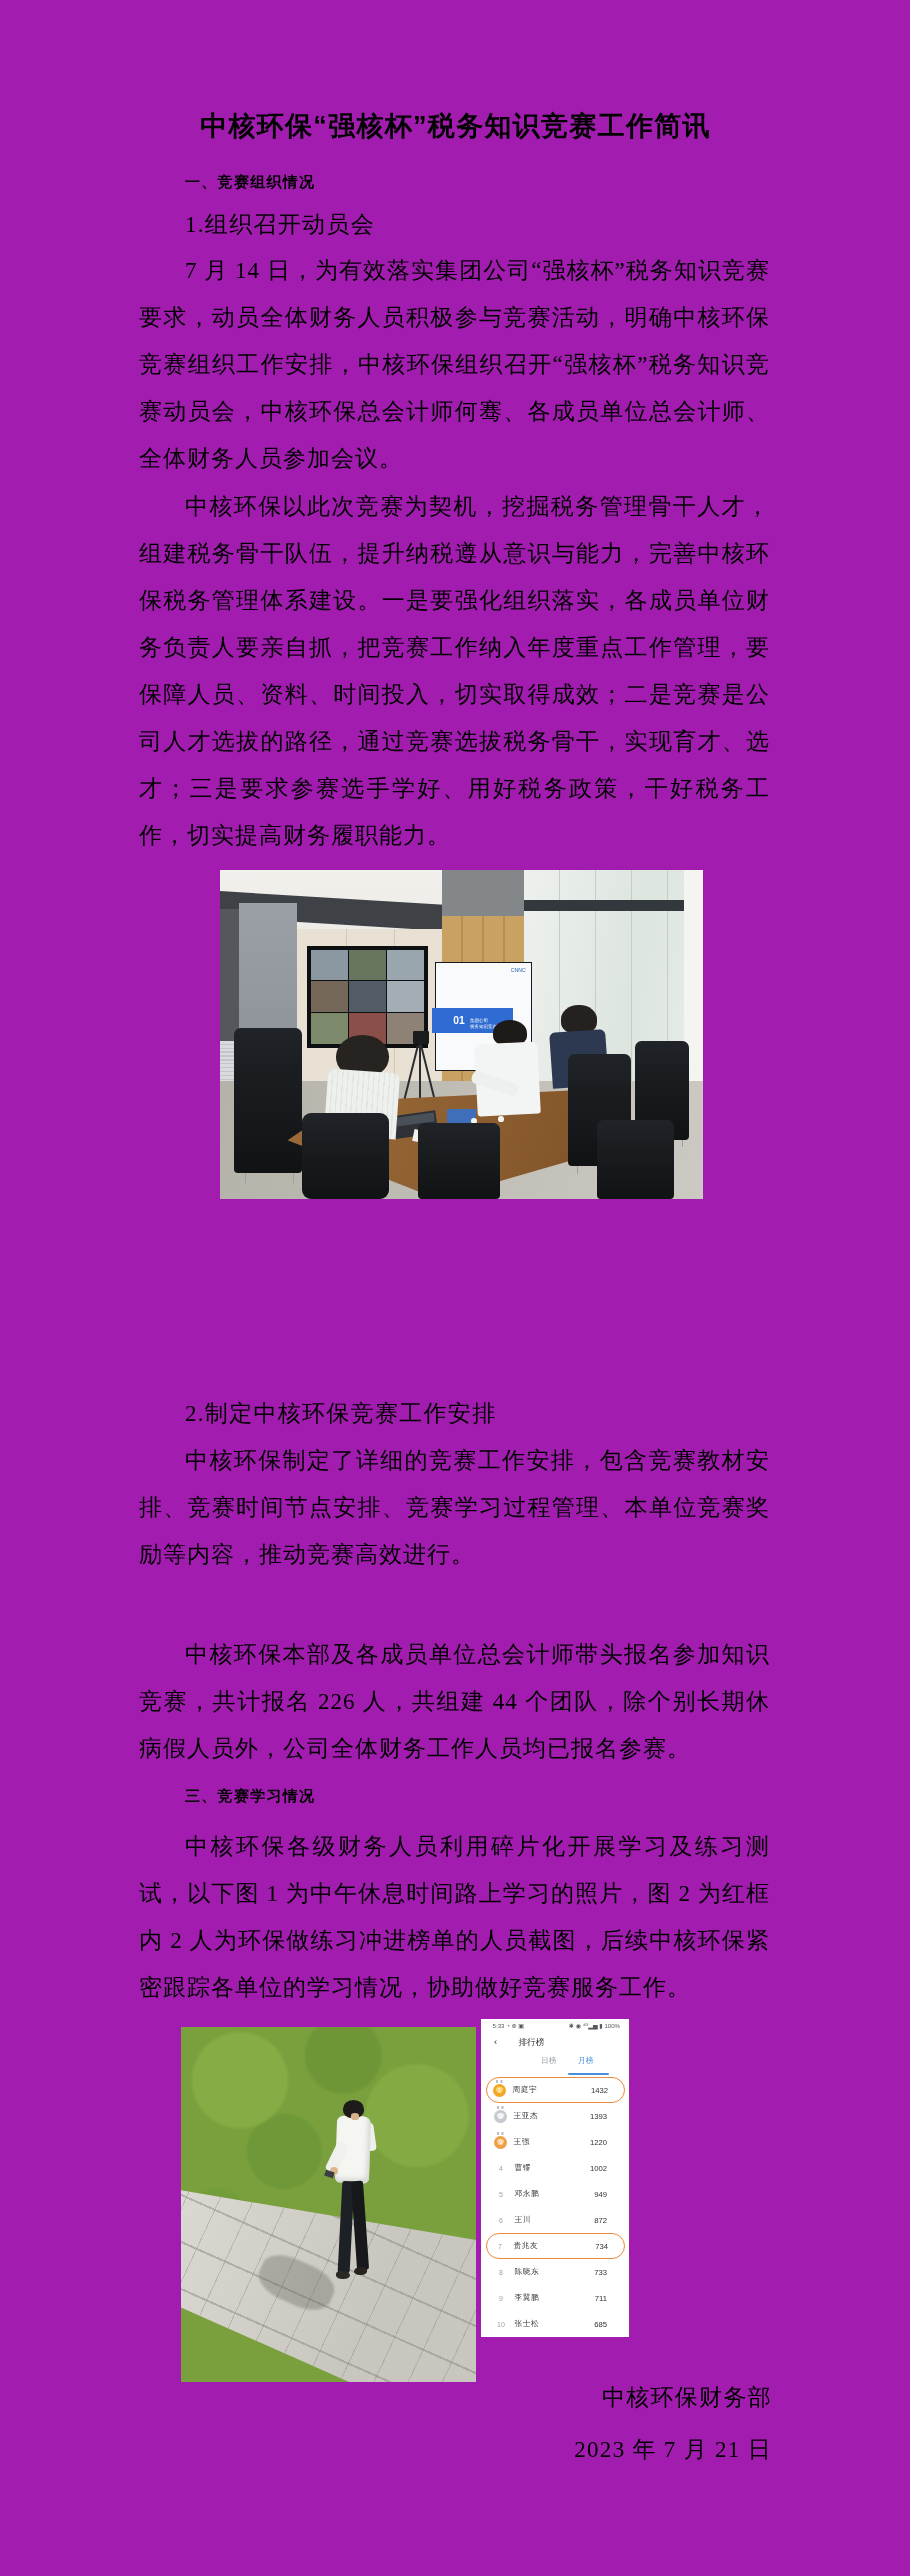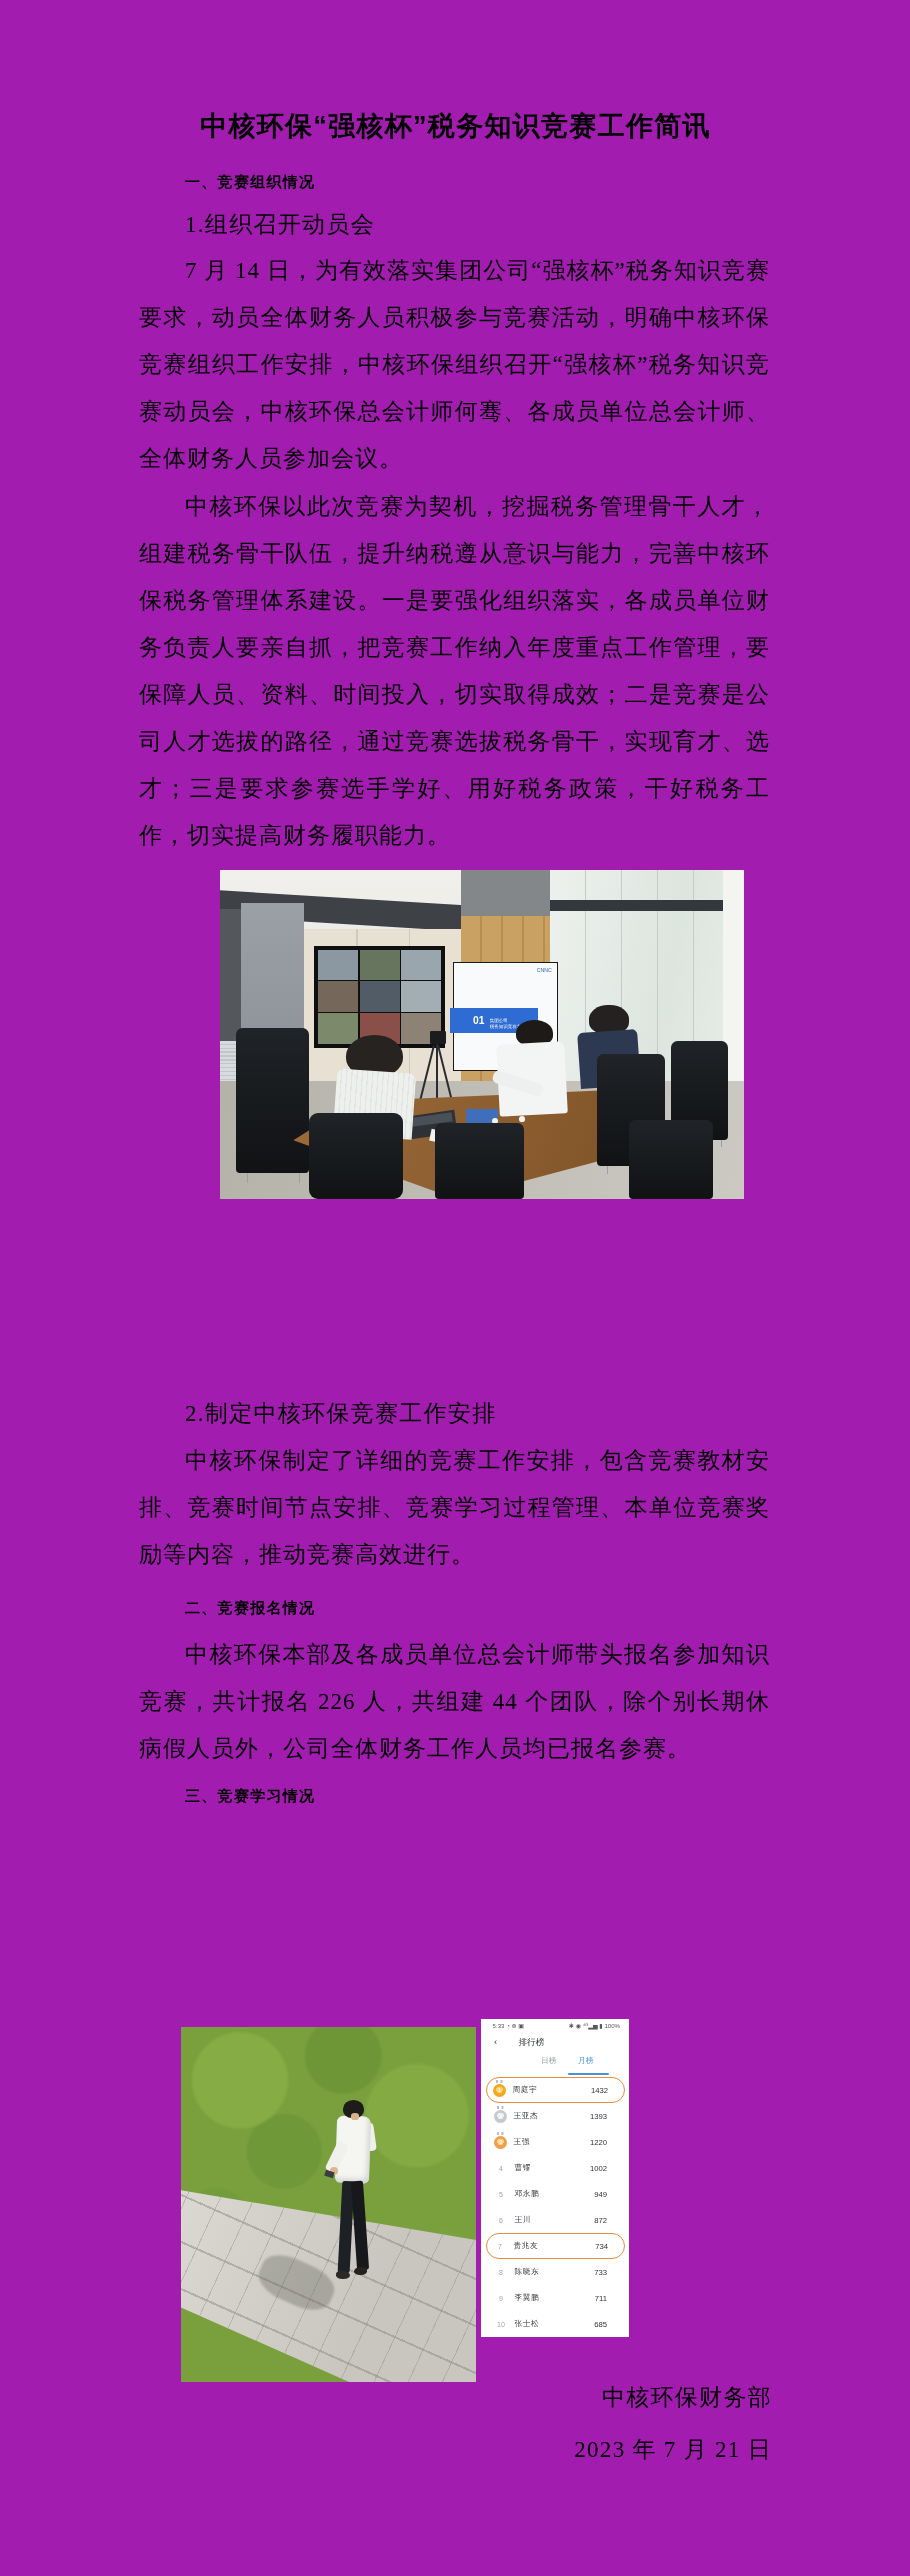--- a/index.html
+++ b/index.html
@@ -12,21 +12,21 @@
   .h2{position:absolute;left:139px;width:631px;font-family:"Liberation Sans",sans-serif;
     font-weight:bold;font-size:15px;line-height:47px;text-indent:46px;letter-spacing:1.3px;}
   .sub{position:absolute;left:139px;width:631px;font-size:23px;line-height:47px;
     text-indent:46px;letter-spacing:1.3px;}
   .para{position:absolute;left:139px;width:631px;font-size:23px;line-height:47px;
     text-indent:46px;letter-spacing:1px;text-align:justify;}
   .sig{position:absolute;left:139px;width:633px;text-align:right;font-size:23px;
     line-height:47px;letter-spacing:1.3px;}
 
   
-  .photo-meeting{position:absolute;left:220px;top:870px;width:524px;height:329px;
+  .photo-meeting{position:absolute;left:220px;top:870px;width:483px;height:329px;
     overflow:hidden;background:#e9e7e3;}
   .photo-meeting *{position:absolute;}
   .pm-ceiling{left:0;top:0;width:100%;height:40%;background:linear-gradient(#f2f0ec,#e8e6e1);}
   .pm-band1{left:-4%;top:9%;width:68%;height:8%;background:#3e4247;transform:rotate(3.5deg);}
   .pm-band2{left:50%;top:-3%;width:58%;height:7%;background:#2f3338;transform:rotate(-13deg);}
   .pm-vent1{left:46%;top:3%;width:4%;height:1.6%;background:#8d8b86;}
   .pm-vent2{left:66%;top:12%;width:3%;height:1.4%;background:#97948f;}
   .pm-colL{left:0;top:12%;width:4%;height:52%;background:#54585c;}
   .pm-wallL{left:4%;top:10%;width:12%;height:54%;background:linear-gradient(#9aa0a5,#8b9196);}
   .pm-blinds{left:0;top:52%;width:12%;height:22%;
@@ -236,23 +236,23 @@
     <div class="pm-bodyR"></div>
     <div class="chair pm-c2"></div>
     <div class="chair pm-c3"></div>
     <div class="chair pm-c4"></div>
     <div class="chair pm-c5"></div>
     <div class="chair pm-c6"></div>
   </div>
 
   <div class="sub" style="top:1390px">2.制定中核环保竞赛工作安排</div>
   <div class="para" style="top:1437px">中核环保制定了详细的竞赛工作安排，包含竞赛教材安排、竞赛时间节点安排、竞赛学习过程管理、本单位竞赛奖励等内容，推动竞赛高效进行。</div>
-  <div class="h2" style="top:1584px">二、竞赛报名情况</div>
   <div class="para" style="top:1631px">中核环保本部及各成员单位总会计师带头报名参加知识竞赛，共计报名 226 人，共组建 44 个团队，除个别长期休病假人员外，公司全体财务工作人员均已报名参赛。</div>
   <div class="h2" style="top:1772px">三、竞赛学习情况</div>
+  <div class="para" style="top:1823px">中核环保各级财务人员利用碎片化开展学习及练习测试，以下图 1 为中午休息时间路上学习的照片，图 2 为红框内 2 人为环保做练习冲进榜单的人员截图，后续中核环保紧密跟踪各单位的学习情况，协助做好竞赛服务工作。</div>
 
   <div class="photo-person">
     <div class="pp-path"></div>
     <div class="pp-shadow"></div>
     <div class="pp-armR"></div>
     <div class="pp-shirt"></div>
     <div class="pp-hair"></div>
     <div class="pp-face"></div>
     <div class="pp-armL"></div>
     <div class="pp-hand"></div>

